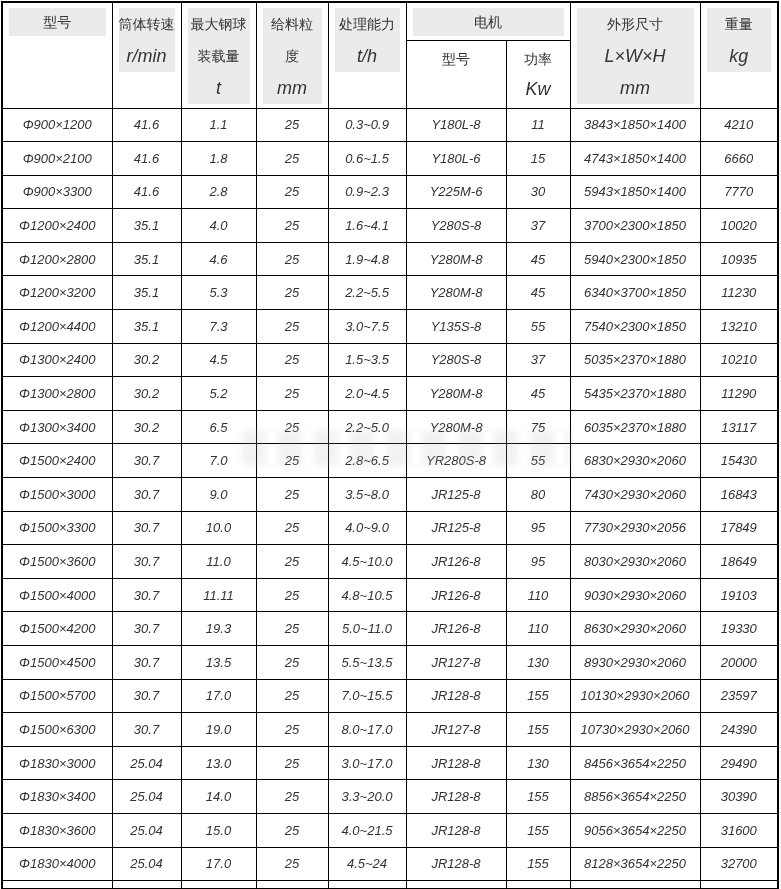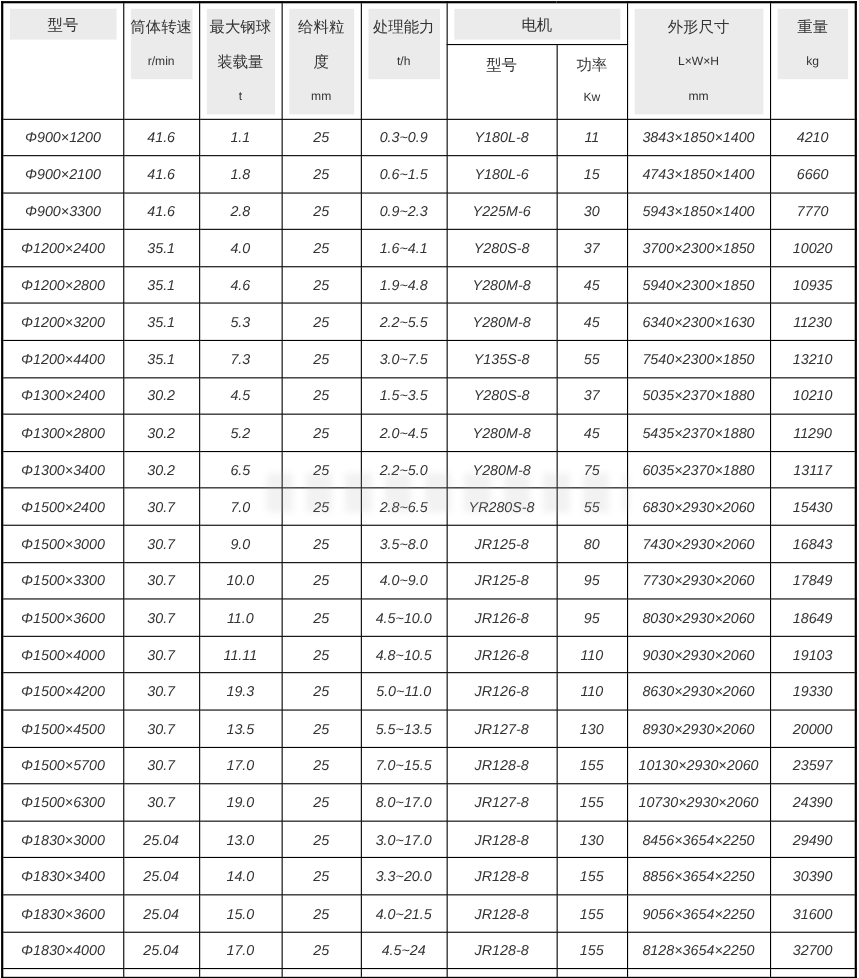--- a/index.html
+++ b/index.html
@@ -51,21 +51,21 @@
     background: #ebebeb;
     width: calc(100% - 12px);
     margin: 5px auto 0 auto;
   }
   .hline {
     line-height: 32px;
     height: 32px;
     font-size: 14px;
     white-space: nowrap;
   }
-  .hline.en { font-size: 11px; }
+  .hline.en { font-size: 18px; font-style: italic; }
   .hl.one .hline { line-height: 28px; height: 28px; }
 
   .sub {
     width: calc(100% - 12px);
     margin: 3px auto 0 auto;
   }
   .sub .hline { line-height: 30px; height: 30px; }
 
   tbody td {
     font-size: 13px;
@@ -232,21 +232,21 @@
           <td>10935</td>
         </tr>
         <tr>
           <td>Φ1200×3200</td>
           <td>35.1</td>
           <td>5.3</td>
           <td>25</td>
           <td>2.2~5.5</td>
           <td>Y280M-8</td>
           <td>45</td>
-          <td>6340×2300×1630</td>
+          <td>6340×3700×1850</td>
           <td>11230</td>
         </tr>
         <tr>
           <td>Φ1200×4400</td>
           <td>35.1</td>
           <td>7.3</td>
           <td>25</td>
           <td>3.0~7.5</td>
           <td>Y135S-8</td>
           <td>55</td>
@@ -309,21 +309,21 @@
           <td>16843</td>
         </tr>
         <tr>
           <td>Φ1500×3300</td>
           <td>30.7</td>
           <td>10.0</td>
           <td>25</td>
           <td>4.0~9.0</td>
           <td>JR125-8</td>
           <td>95</td>
-          <td>7730×2930×2060</td>
+          <td>7730×2930×2056</td>
           <td>17849</td>
         </tr>
         <tr>
           <td>Φ1500×3600</td>
           <td>30.7</td>
           <td>11.0</td>
           <td>25</td>
           <td>4.5~10.0</td>
           <td>JR126-8</td>
           <td>95</td>

